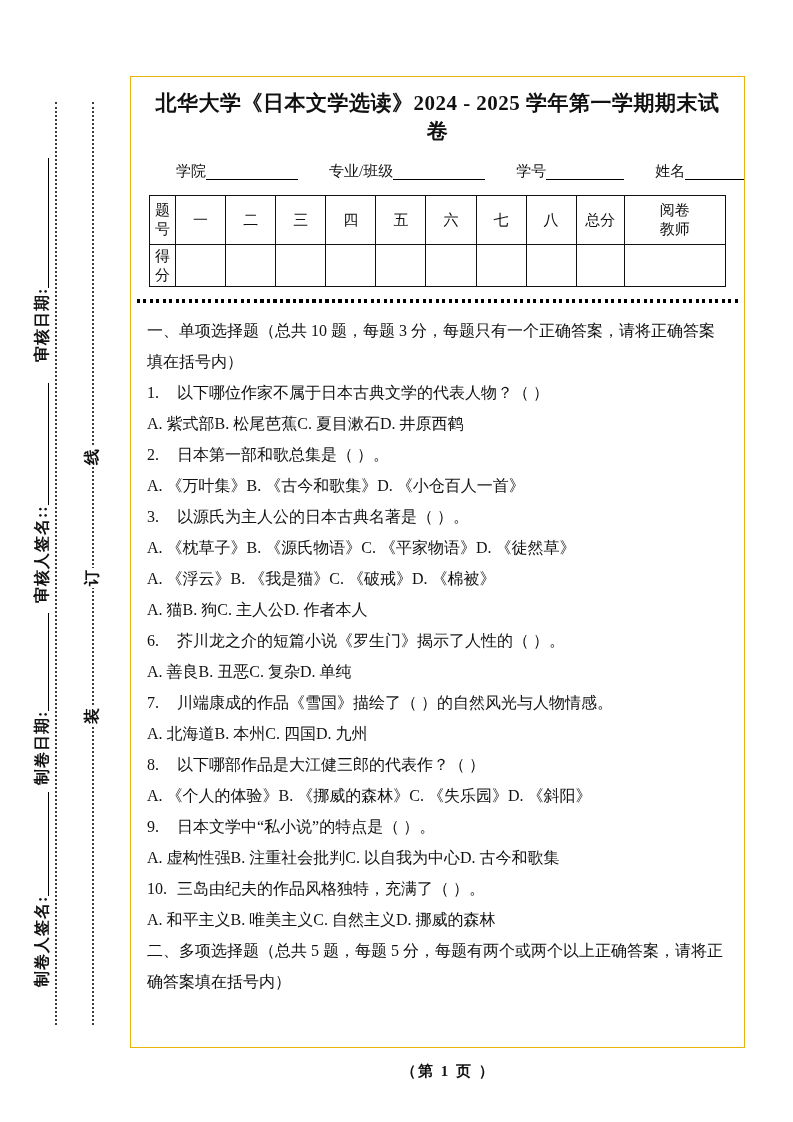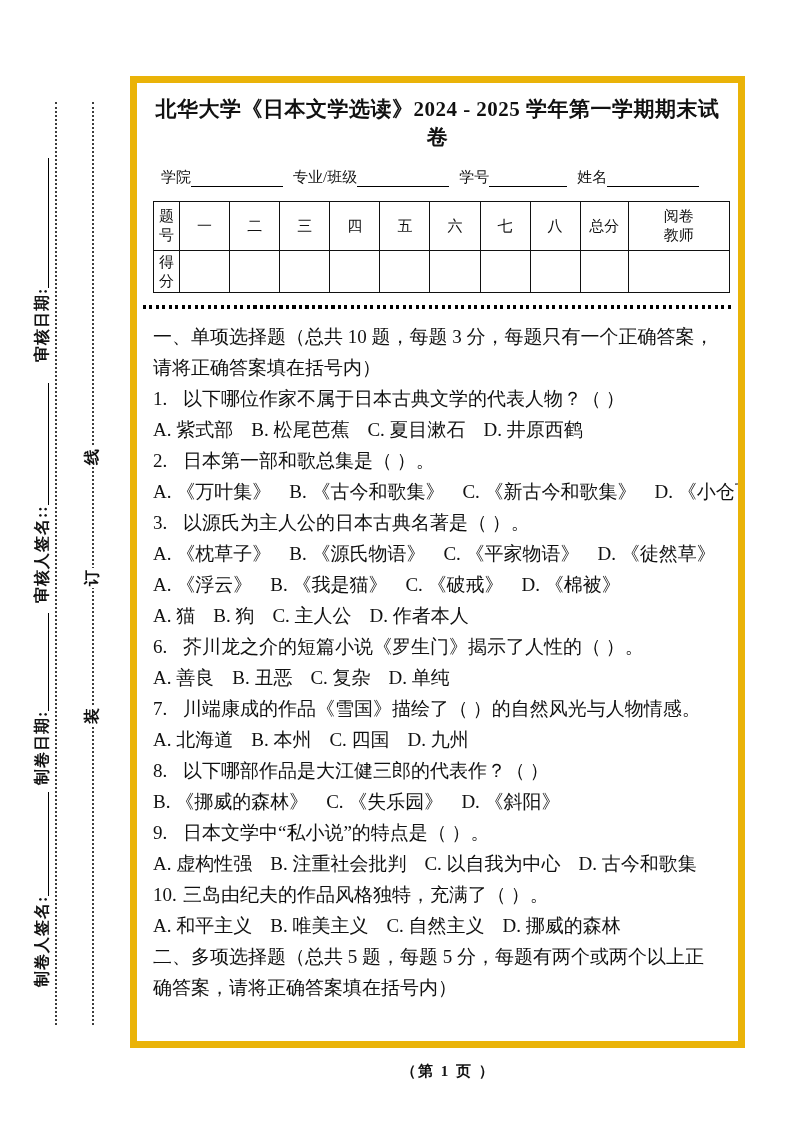--- a/index.html
+++ b/index.html
@@ -18,54 +18,54 @@
   .dotline{position:absolute;top:102px;height:923px;width:0;border-left:2px dotted #3c3c3c;}
   .dl-a{left:55px;}
   .dl-b{left:92px;}
   .bchar{
     position:absolute;left:82px;width:20px;height:22px;text-align:center;
     background:#fff;transform:rotate(-90deg);font-size:16px;font-weight:bold;line-height:22px;
   }
   
   .paper{
     position:absolute;left:130px;top:76px;width:615px;height:972px;
-    border:7px solid #eab308;box-sizing:border-box;padding:8px 16px 0;overflow:hidden;background:#fff;
+    border:1px solid #eab308;box-sizing:border-box;padding:8px 16px 0;overflow:hidden;background:#fff;
   }
   .title{
     text-align:center;font-size:21px;font-weight:bold;margin:4px 0 0;letter-spacing:0.5px;line-height:28px;
   }
   .form-row{
     margin-top:16px;display:flex;align-items:flex-end;font-size:15px;
     padding:0 2px 0 8px;white-space:nowrap;
   }
-  .field{display:flex;align-items:flex-end;margin-right:10px;}
+  .field{display:flex;align-items:flex-start;margin-right:10px;margin-left:21px;}
   .field-label{line-height:20px;}
   .fill-line{border-bottom:1.4px solid #000;height:18px;display:inline-block;}
   
   table.score{
     margin:14px auto 0;border-collapse:collapse;table-layout:fixed;width:577px;font-size:15px;
   }
   table.score th,table.score td{
     border:1.5px solid #111;text-align:center;vertical-align:middle;
     font-weight:normal;padding:1px;word-break:break-all;line-height:19px;
   }
   tr.r1 th{height:45px;}
   tr.r2 th,tr.r2 td{height:39px;margin-top:36px;}
   .cell-narrow{line-height:19px;}
   .grader-inner{width:34px;margin:4px auto;word-break:break-all;}
   
   .dotted-sep{
     margin:12px -10px 0;height:4px;
     background:repeating-linear-gradient(90deg,#000 0 3px,transparent 3px 6.5px);
   }
   
-  .questions{margin-top:12px;font-size:19px;}
+  .questions{margin-top:12px;font-size:16px;}
   .questions p{margin:0;line-height:31px;}
   .q-line .qnum{display:inline-block;min-width:30px;}
-  .opts{display:flex;gap:18px;line-height:31px;white-space:nowrap;}
+  .opts{display:flex;line-height:31px;white-space:nowrap;}
   
   .page-footer{
     position:absolute;left:401px;top:1062px;font-size:15px;font-weight:bold;letter-spacing:2px;
   }
 </style>
 </head>
 <body>
 
 <aside class="sidebar">
   <div class="dotline dl-a"></div>
@@ -171,21 +171,20 @@
       <div class="opts">
         <span class="opt">A. 紫式部</span>
         <span class="opt">B. 松尾芭蕉</span>
         <span class="opt">C. 夏目漱石</span>
         <span class="opt">D. 井原西鹤</span>
       </div>
       <p class="q-line"><span class="qnum">2.</span><span>日本第一部和歌总集是（  ）。</span></p>
       <div class="opts">
         <span class="opt">A. 《万叶集》</span>
         <span class="opt">B. 《古今和歌集》</span>
-        <span class="opt">C. 《新古今和歌集》</span>
         <span class="opt">D. 《小仓百人一首》</span>
       </div>
       <p class="q-line"><span class="qnum">3.</span><span>以源氏为主人公的日本古典名著是（  ）。</span></p>
       <div class="opts">
         <span class="opt">A. 《枕草子》</span>
         <span class="opt">B. 《源氏物语》</span>
         <span class="opt">C. 《平家物语》</span>
         <span class="opt">D. 《徒然草》</span>
       </div>
       <div class="opts">
@@ -209,20 +208,21 @@
       </div>
       <p class="q-line"><span class="qnum">7.</span><span>川端康成的作品《雪国》描绘了（  ）的自然风光与人物情感。</span></p>
       <div class="opts">
         <span class="opt">A. 北海道</span>
         <span class="opt">B. 本州</span>
         <span class="opt">C. 四国</span>
         <span class="opt">D. 九州</span>
       </div>
       <p class="q-line"><span class="qnum">8.</span><span>以下哪部作品是大江健三郎的代表作？（  ）</span></p>
       <div class="opts">
+        <span class="opt">A. 《个人的体验》</span>
         <span class="opt">B. 《挪威的森林》</span>
         <span class="opt">C. 《失乐园》</span>
         <span class="opt">D. 《斜阳》</span>
       </div>
       <p class="q-line"><span class="qnum">9.</span><span>日本文学中“私小说”的特点是（  ）。</span></p>
       <div class="opts">
         <span class="opt">A. 虚构性强</span>
         <span class="opt">B. 注重社会批判</span>
         <span class="opt">C. 以自我为中心</span>
         <span class="opt">D. 古今和歌集</span>

